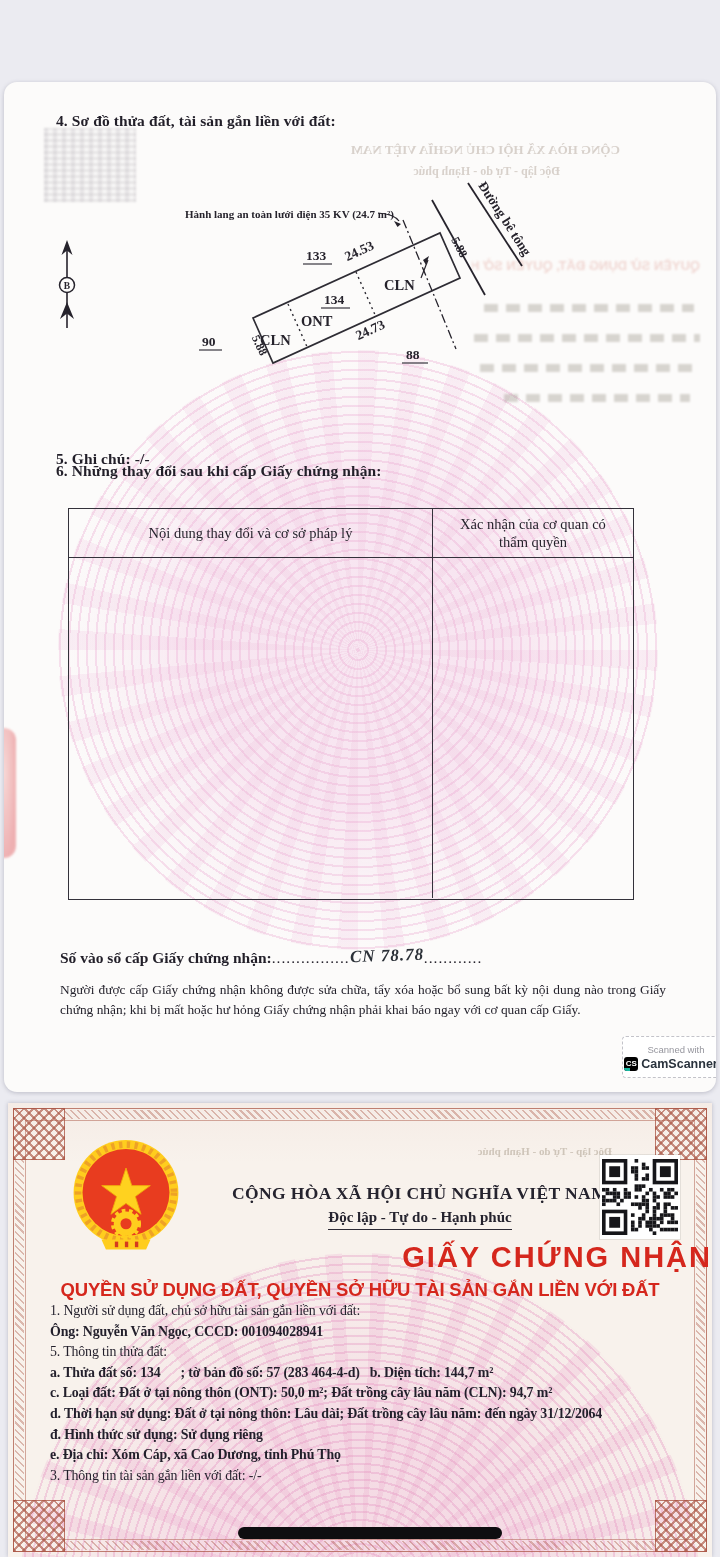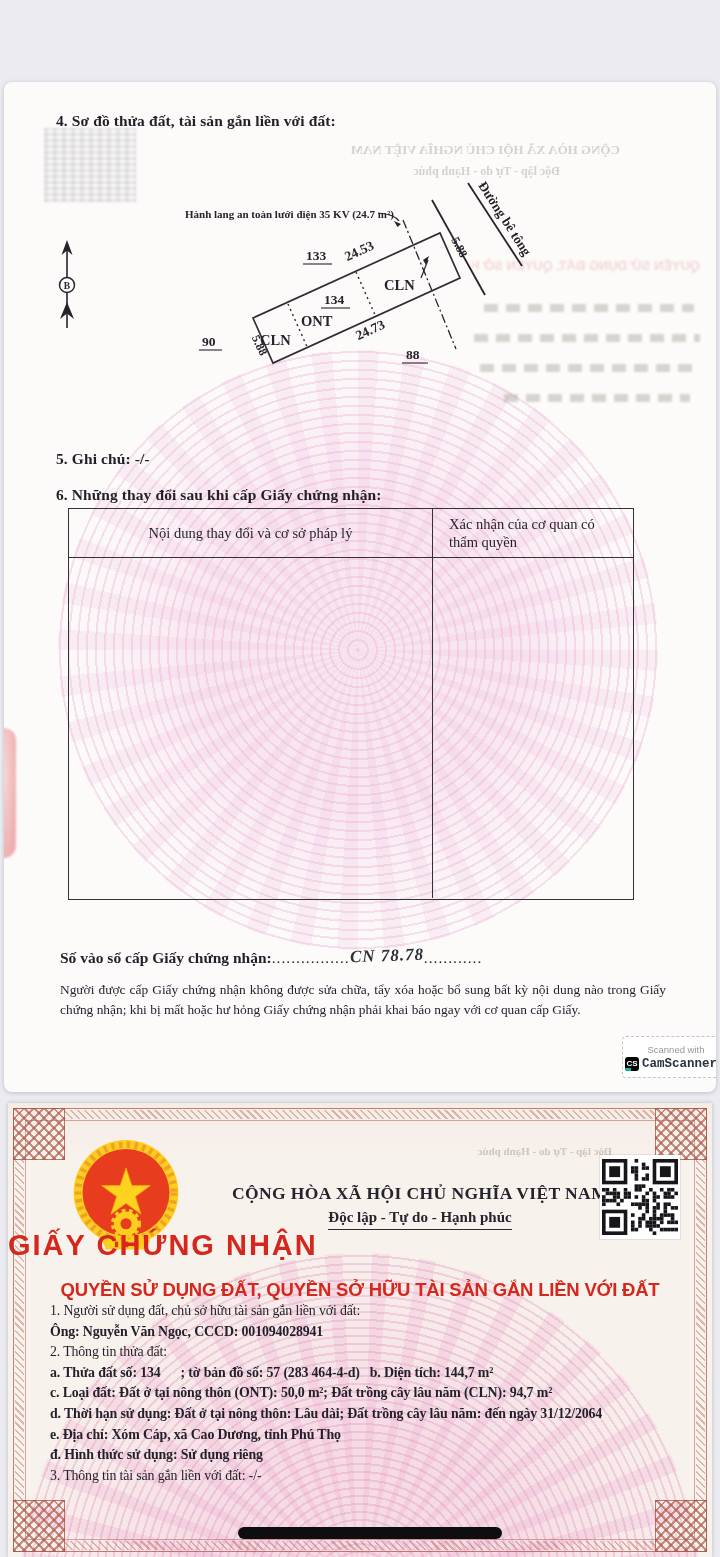--- a/index.html
+++ b/index.html
@@ -2,21 +2,21 @@
 <html><head>
 <meta charset="utf-8">
 <style>
   html,body{margin:0;padding:0;}
   body{width:720px;height:1557px;background:#ebebf1;position:relative;overflow:hidden;
        font-family:"Liberation Serif",serif;-webkit-font-smoothing:antialiased;}
   .abs{position:absolute;}
 
   
   .scan-page{position:absolute;left:4px;top:82px;width:712px;height:1010px;background:#fcfbfa;
-             border-radius:8px;box-shadow:0 1px 4px rgba(70,70,95,.28);overflow:hidden;color:#221f29;}
+             border-radius:13px;box-shadow:0 1px 4px rgba(70,70,95,.28);overflow:hidden;color:#221f29;}
   .sec-title{font-weight:700;font-size:15.5px;letter-spacing:.1px;}
   .stamp{left:40px;top:46px;width:92px;height:74px;opacity:.75;filter:blur(1.1px);
      background:repeating-linear-gradient(0deg,rgba(118,112,124,.20) 0 3px,rgba(206,202,206,.10) 3px 6px),
                 repeating-linear-gradient(90deg,rgba(118,112,124,.17) 0 4px,transparent 4px 9px);}
   .bleed{position:absolute;transform:scaleX(-1);color:#b5a89e;opacity:.5;filter:blur(.7px);
          font-weight:700;white-space:nowrap;overflow:hidden;}
   .bleed-red{position:absolute;transform:scaleX(-1);color:#dd9c92;opacity:.38;filter:blur(.8px);
          font-weight:700;white-space:nowrap;overflow:hidden;font-family:"Liberation Sans",sans-serif;}
   .streak{position:absolute;opacity:.32;filter:blur(1px);
           background:repeating-linear-gradient(90deg,#8b8577 0 14px,transparent 14px 22px);}
@@ -29,40 +29,40 @@
   svg.ovl{position:absolute;left:0;top:0;width:712px;height:1010px;pointer-events:none;}
   svg.ovl text{font-family:"Liberation Serif",serif;fill:#26232c;}
   .t10{font-size:11px;font-weight:700;}
   .t12{font-size:12px;font-weight:700;}
   .t13{font-size:13.5px;font-weight:700;}
   .t14{font-size:14.5px;font-weight:700;}
   .table6{position:absolute;left:64px;top:426px;width:564px;height:390px;border:1.6px solid #33313a;}
   .t6-head{display:flex;height:48px;border-bottom:1.4px solid #33313a;}
   .t6-c1{width:363px;display:flex;align-items:center;justify-content:center;font-size:14.5px;}
   .t6-c2{flex:1;border-left:1.4px solid #33313a;display:flex;align-items:center;justify-content:center;
-         text-align:left;font-size:14.5px;padding:0 16px;line-height:1.25;}
+         text-align:center;font-size:14.5px;padding:0 16px;line-height:1.25;}
   .t6-body{height:340px;display:flex;}
   .t6-b1{width:363px;}
   .t6-b2{flex:1;border-left:1.4px solid #33313a;}
   .serial-row{position:absolute;left:56px;top:866px;font-size:15.5px;font-weight:700;white-space:nowrap;}
   .dots{font-weight:400;letter-spacing:1px;}
   .hand{display:inline-block;font-style:italic;font-weight:700;font-size:17px;color:#2c3138;
         transform:rotate(-2deg) translateY(-2px);letter-spacing:1px;}
   .foot-note{position:absolute;left:56px;top:898px;width:606px;font-size:13.4px;line-height:1.5;
              text-align:justify;color:#24222c;}
   .cs-badge{position:absolute;left:594px;top:954px;width:106px;height:40px;background:#fff;
             border:1px dashed #c3c3c9;border-radius:4px;display:flex;flex-direction:column;
             align-items:center;justify-content:center;gap:2px;font-family:"Liberation Sans",sans-serif;margin-left:24px;}
   .cs-tag{font-size:9.5px;color:#96969e;}
   .cs-row{display:flex;align-items:center;gap:3px;}
   .cs-logo{width:14px;height:14px;background:#000000;border-radius:3px;color:#fff;font-size:8px;
            font-weight:700;display:flex;align-items:center;justify-content:center;position:relative;}
   .cs-logo::after{content:"";position:absolute;left:0;bottom:0;width:6px;height:3px;background:#17b8a0;
            border-radius:0 0 0 3px;}
-  .cs-brand{font-size:12.5px;font-weight:700;color:#2a333d;font-family:Liberation Mono, monospace;}
+  .cs-brand{font-size:12.5px;font-weight:700;color:#2a333d;}
   .cs-tm{font-size:7px;color:#8b8b92;vertical-align:top;}
   .finger{left:-5px;top:646px;width:17px;height:130px;border-radius:0 12px 12px 0;filter:blur(1.2px);
           background:radial-gradient(ellipse at 30% 35%,#f7d6d4,#eeacae 75%);opacity:.95;}
 
   
   .cert{position:absolute;left:8px;top:1103px;width:704px;height:454px;overflow:hidden;
         background:linear-gradient(180deg,#f5ece6 0,#f8f2ec 60px);box-shadow:0 0 4px rgba(70,70,95,.3);
         color:#221f2b;}
   .wm2{position:absolute;left:12px;top:150px;width:680px;height:680px;border-radius:50%;
     background:
@@ -86,21 +86,21 @@
   .emblem{position:absolute;left:62px;top:36px;width:112px;height:116px;}
   .hdr{position:absolute;left:170px;top:80px;width:484px;text-align:center;}
   .country{font-size:17.5px;font-weight:700;letter-spacing:.4px;color:#25232e;}
   .motto{display:inline-block;margin-top:5px;font-size:15px;font-weight:700;color:#25232e;
          border-bottom:1.6px solid #2c2a35;padding-bottom:3px;}
   .cert-bleed{position:absolute;left:404px;top:42px;width:200px;transform:scaleX(-1);color:#a79a89;
          opacity:.5;filter:blur(.7px);font-weight:700;font-size:11px;white-space:nowrap;overflow:hidden;}
   .qr{position:absolute;left:592px;top:52px;width:76px;height:80px;background:#fff;padding:2px;
       box-shadow:0 0 0 1px rgba(0,0,0,.08);}
   .qr svg{width:100%;height:100%;}
-  .cert-title{position:absolute;left:0;top:126px;width:100%;text-align:left;color:#d5271d;
+  .cert-title{position:absolute;left:0;top:138px;width:100%;text-align:right;color:#d5271d;
       font-family:"Liberation Sans",sans-serif;font-weight:700;font-size:29px;letter-spacing:2px;}
   .cert-sub{position:absolute;left:0;top:176px;width:100%;text-align:center;color:#d5271d;
       font-family:"Liberation Sans",sans-serif;font-weight:700;font-size:18.5px;letter-spacing:-.2px;}
   .cert-lines{position:absolute;left:42px;top:198px;width:640px;}
   .cline{font-size:13.9px;line-height:20.6px;font-weight:600;letter-spacing:-.15px;white-space:pre-wrap;}
   .cline.b{font-weight:400;}
   .home-bar{position:absolute;left:238px;top:1527px;width:264px;height:12px;border-radius:6.5px;
             background:#0e0e10;z-index:50;}
 </style>
 </head>
@@ -158,21 +158,21 @@
     <g>
       <line x1="63" y1="166" x2="63" y2="246" stroke="#26232c" stroke-width="1.6"></line>
       <path d="M63 158 l-5.5 15 l5.5 -4.5 l5.5 4.5 z" fill="#26232c"></path>
       <circle cx="63" cy="203" r="7.5" fill="#fdfcfb" stroke="#26232c" stroke-width="1.5"></circle>
       <text x="63" y="206.5" text-anchor="middle" style="font-size:9.5px;font-weight:700;">B</text>
       <path d="M63 220 l-7 17 l7 -5.5 l7 5.5 z" fill="#26232c"></path>
     </g>
   </svg>
 
   <div class="abs sec-title" style="left:52px;top:368px;">5. Ghi chú:  -/-</div>
-  <div class="abs sec-title" style="left:52px;top:404px;">6. Những thay đổi sau khi cấp Giấy chứng nhận:</div>
+  <div class="abs sec-title" style="left:52px;top:380px;">6. Những thay đổi sau khi cấp Giấy chứng nhận:</div>
 
   <div class="table6">
     <div class="t6-head">
       <div class="t6-c1">Nội dung thay đổi và cơ sở pháp lý</div>
       <div class="t6-c2">Xác nhận của cơ quan có thẩm quyền</div>
     </div>
     <div class="t6-body">
       <div class="t6-b1"></div>
       <div class="t6-b2"></div>
     </div>
@@ -358,23 +358,23 @@
         <rect x="1" y="15" width="5" height="5" fill="#fff"></rect>
         <rect x="2" y="16" width="3" height="3" fill="#16161a"></rect>
       </svg></div>
 
   <div class="cert-title">GIẤY CHỨNG NHẬN</div>
   <div class="cert-sub">QUYỀN SỬ DỤNG ĐẤT, QUYỀN SỞ HỮU TÀI SẢN GẮN LIỀN VỚI ĐẤT</div>
 
   <div class="cert-lines">
     <div class="cline b">1. Người sử dụng đất, chủ sở hữu tài sản gắn liền với đất:</div>
     <div class="cline">Ông: Nguyễn Văn Ngọc, CCCD: 001094028941</div>
-    <div class="cline b">2. Thông tin thửa đất:</div>
+    <div class="cline b">5. Thông tin thửa đất:</div>
     <div class="cline">a. Thửa đất số: 134      ; tờ bản đồ số: 57 (283 464-4-d)   b. Diện tích: 144,7 m²</div>
     <div class="cline">c. Loại đất: Đất ở tại nông thôn (ONT): 50,0 m²; Đất trồng cây lâu năm (CLN): 94,7 m²</div>
     <div class="cline">d. Thời hạn sử dụng: Đất ở tại nông thôn: Lâu dài; Đất trồng cây lâu năm: đến ngày 31/12/2064</div>
+    <div class="cline">đ. Hình thức sử dụng: Sử dụng riêng</div>
     <div class="cline">e. Địa chỉ: Xóm Cáp, xã Cao Dương, tỉnh Phú Thọ</div>
-    <div class="cline">đ. Hình thức sử dụng: Sử dụng riêng</div>
     <div class="cline b">3. Thông tin tài sản gắn liền với đất: -/-</div>
   </div>
 </div>
 
 <div class="home-bar"></div>
 
 </body></html>

